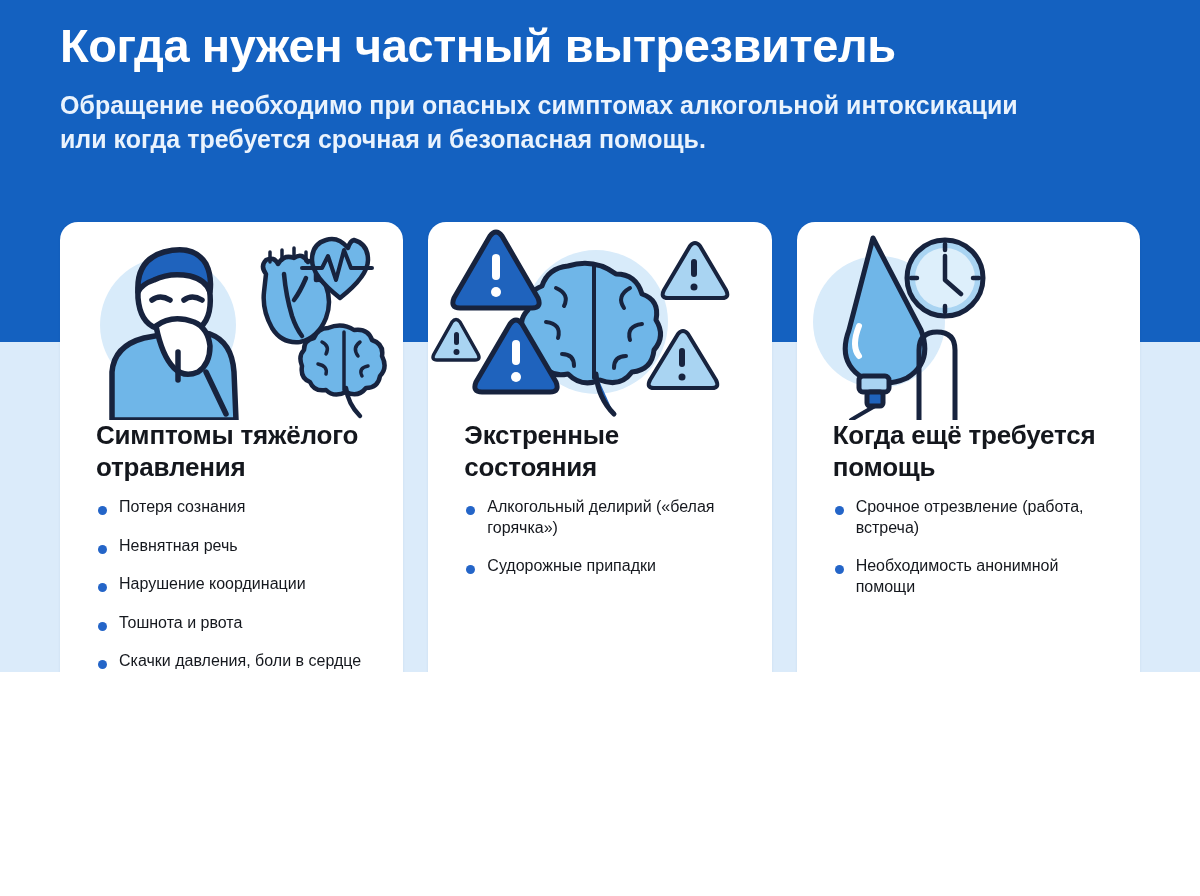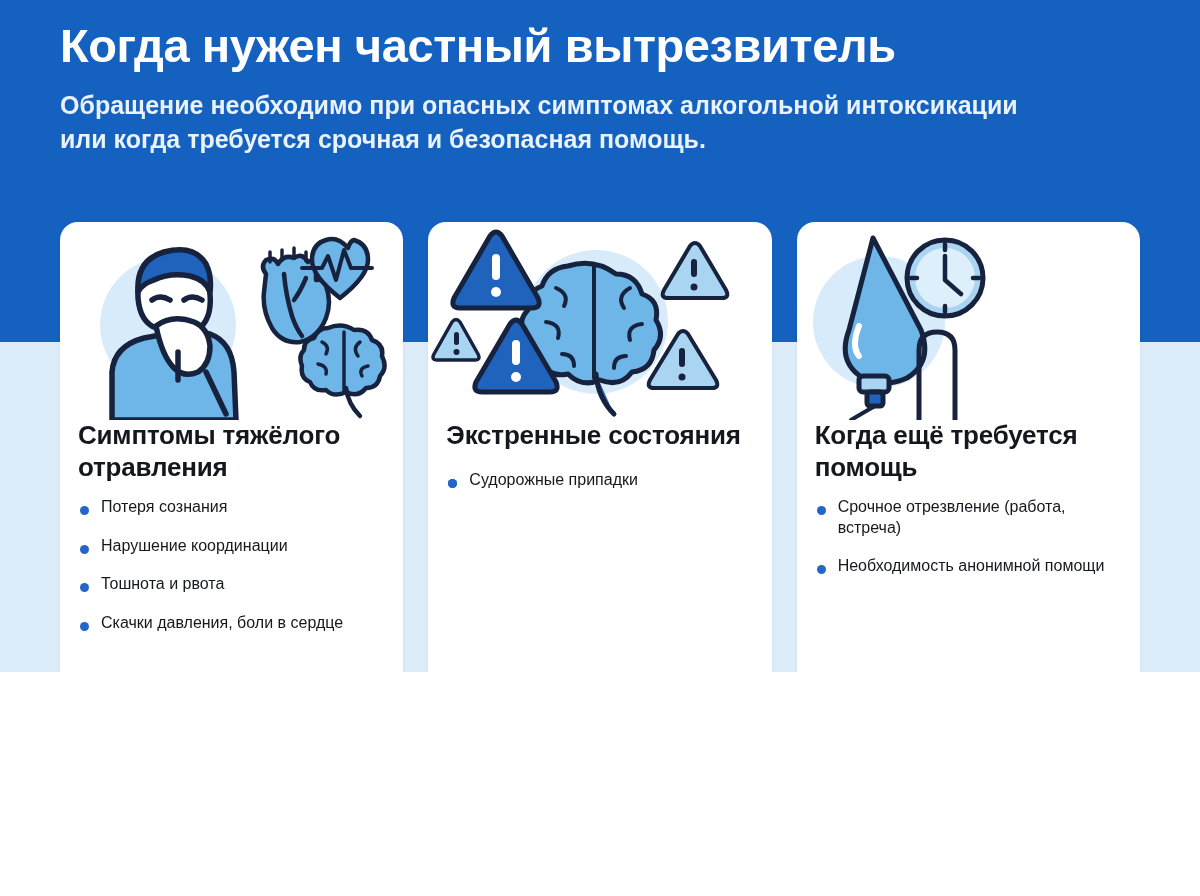--- a/index.html
+++ b/index.html
@@ -71,21 +71,21 @@
     overflow: hidden;
     box-shadow: 0 1px 3px rgba(20,60,120,0.07);
   }
   .card-art {
     height: 198px;
     position: relative;
     flex: 0 0 198px;
   }
   .card-art svg { display: block; }
   .card-body {
-    padding: 0 26px 18px 18px;
+    padding: 0 26px 18px 36px;
   }
   .card-title {
     margin: 0 0 14px 0;
     font-size: 26px;
     font-weight: bold;
     color: #14171d;
     line-height: 1.22;
     letter-spacing: -0.2px;
   }
   .bullets {
@@ -171,20 +171,21 @@
             <path d="M300 120 Q292 126 298 134" fill="none" stroke-width="3.5"></path>
             <path d="M308 144 Q298 146 302 154" fill="none" stroke-width="3.5"></path>
             <path d="M286 166 Q288 182 300 194" fill="none"></path>
           </g>
         </svg>
       </div>
       <div class="card-body">
         <h2 class="card-title">Симптомы тяжёлого отравления</h2>
         <ul class="bullets">
           <li class="bullet"><span class="dot"></span><span>Потеря сознания</span></li>
+          <li class="bullet"><span class="dot"></span><span>Невнятная речь</span></li>
           <li class="bullet"><span class="dot"></span><span>Нарушение координации</span></li>
           <li class="bullet"><span class="dot"></span><span>Тошнота и рвота</span></li>
           <li class="bullet"><span class="dot"></span><span>Скачки давления, боли в сердце</span></li>
         </ul>
       </div>
     </div>
 
     <div class="card">
       <div class="card-art">
         <svg width="330" height="198" viewBox="0 0 330 198" xmlns="http://www.w3.org/2000/svg">
@@ -229,21 +230,21 @@
           <g stroke="#17233e" stroke-width="4" stroke-linejoin="round">
             <path d="M250 112 Q255 106 260 112 L288 158 Q292 166 284 166 L226 166 Q218 166 222 158 Z" fill="#a9d4f2"></path>
             <rect x="251" y="126" width="6" height="19" rx="3" fill="#17233e" stroke="none"></rect>
             <circle cx="254" cy="155" r="3.5" fill="#17233e" stroke="none"></circle>
           </g>
         </svg>
       </div>
       <div class="card-body">
         <h2 class="card-title">Экстренные состояния</h2>
         <ul class="bullets">
-          <li class="bullet"><span class="dot"></span></li>
+          <li class="bullet"><span class="dot"></span><span>Алкогольный делирий («белая горячка»)</span></li>
           <li class="bullet"><span class="dot"></span><span>Судорожные припадки</span></li>
         </ul>
       </div>
     </div>
 
     <div class="card">
       <div class="card-art">
         <svg width="330" height="198" viewBox="0 0 330 198" xmlns="http://www.w3.org/2000/svg">
           <circle cx="82" cy="100" r="66" fill="#d8ebfa"></circle>
 

